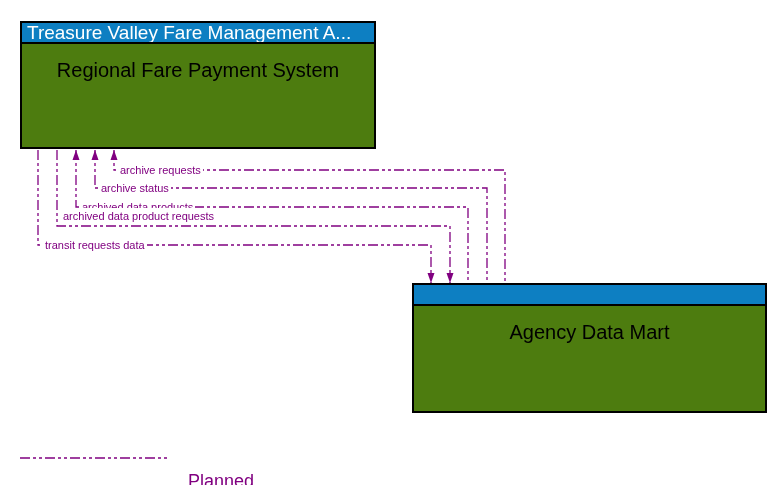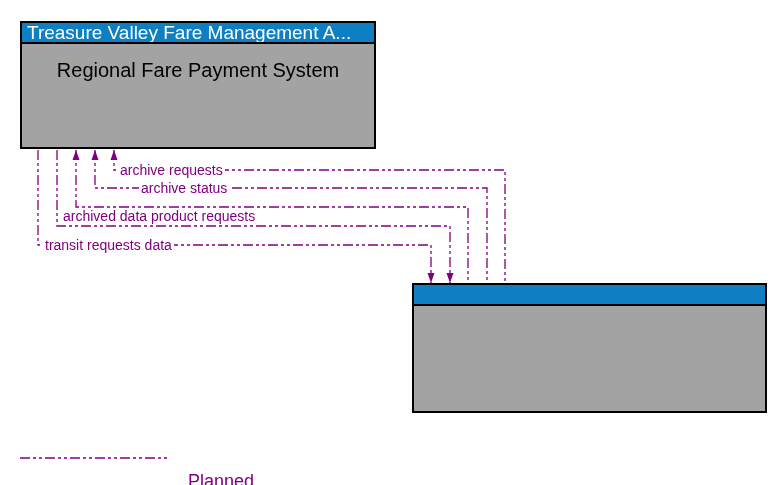--- a/index.html
+++ b/index.html
@@ -28,21 +28,21 @@
     stroke-dasharray: 10 3 3 3 3 3;
   }
   .legend-path {
     fill: none;
     stroke-width: 1.6;
     stroke-dasharray: 10 3 3 3 3 3;
   }
   .system-box {
     position: absolute;
     box-sizing: border-box;
-    background: #a3a3a3;
+    background: #4d7c0f;
     border: 2px solid #000000;
     cursor: pointer;
   }
   .title-bar {
     box-sizing: border-box;
     height: 21px;
     line-height: 20px;
     background: #0d7fc2;
     border-bottom: 2px solid #000000;
     color: #ffffff;
@@ -57,21 +57,21 @@
     font-size: 20px;
     color: #000000;
   }
   .flow-label {
     position: absolute;
     height: 16px;
     line-height: 16px;
     padding: 0 2px;
     background: #ffffff;
     color: #800080;
-    font-size: 14px;
+    font-size: 11px;
     white-space: nowrap;
     cursor: pointer;
   }
   .legend-label {
     position: absolute;
     height: 18px;
     line-height: 18px;
     padding: 0 2px;
     color: #800080;
     font-size: 18px;
@@ -101,22 +101,24 @@
     <path class="legend-path" d="M20 458 L170 458" stroke="#800080"></path>
   </svg>
 
   <div class="system-box" style="left:20px; top:21px; width:356px; height:128px;">
     <div class="title-bar">Treasure Valley Fare Management A...</div>
     <div class="box-name">Regional Fare Payment System</div>
   </div>
 
   <div class="system-box" style="left:412px; top:283px; width:355px; height:130px;">
     <div class="title-bar"></div>
+    <div class="box-name">Agency Data Mart</div>
   </div>
 
   <div class="flow-label" style="left:118px; top:162px;">archive requests</div>
-  <div class="flow-label" style="left:99px; top:180px;margin-left:40px;">archive status</div>
+  <div class="flow-label" style="left:99px; top:180px;">archive status</div>
+  <div class="flow-label" style="left:80px; top:199px;">archived data products</div>
   <div class="flow-label" style="left:61px; top:208px;">archived data product requests</div>
   <div class="flow-label" style="left:43px; top:237px;">transit requests data</div>
 
   <div class="legend-label" style="left:186px; top:472px;text-decoration:underline;">Planned</div>
 
 </div>
 
 </body></html>

